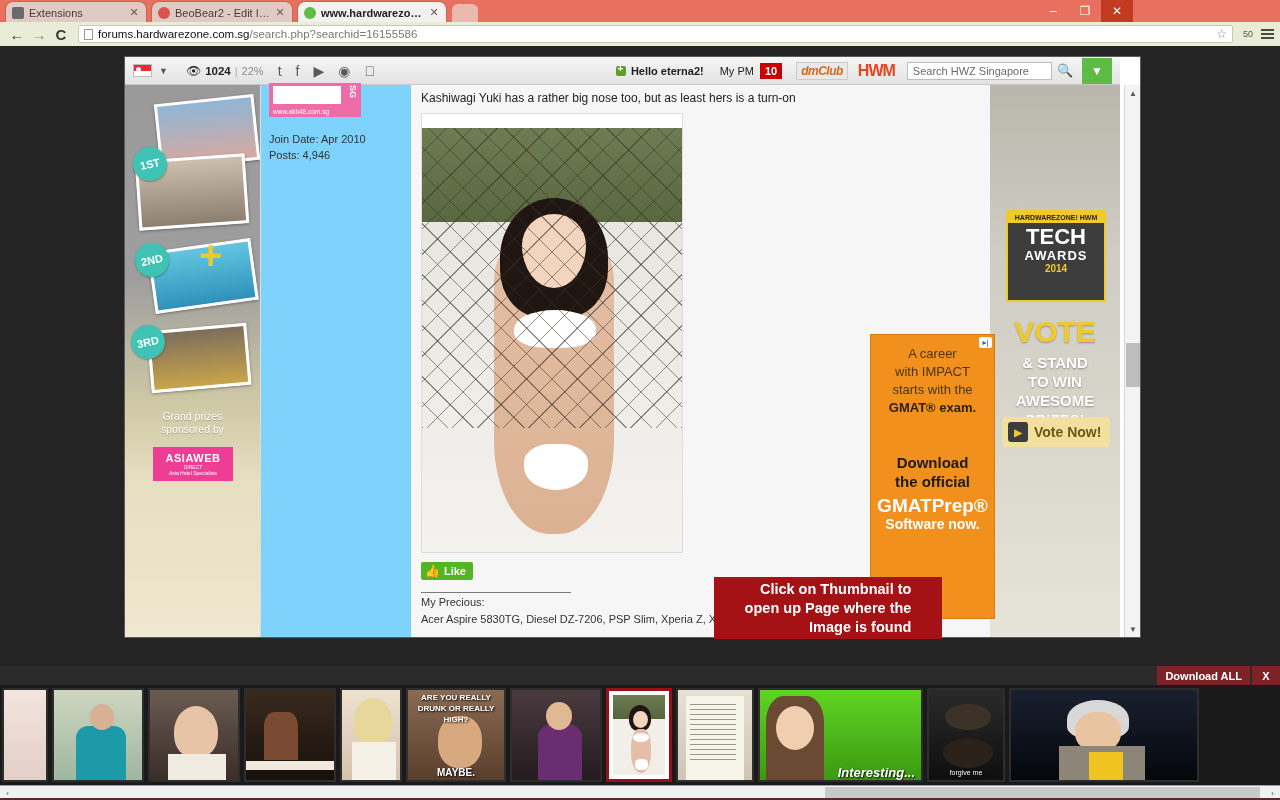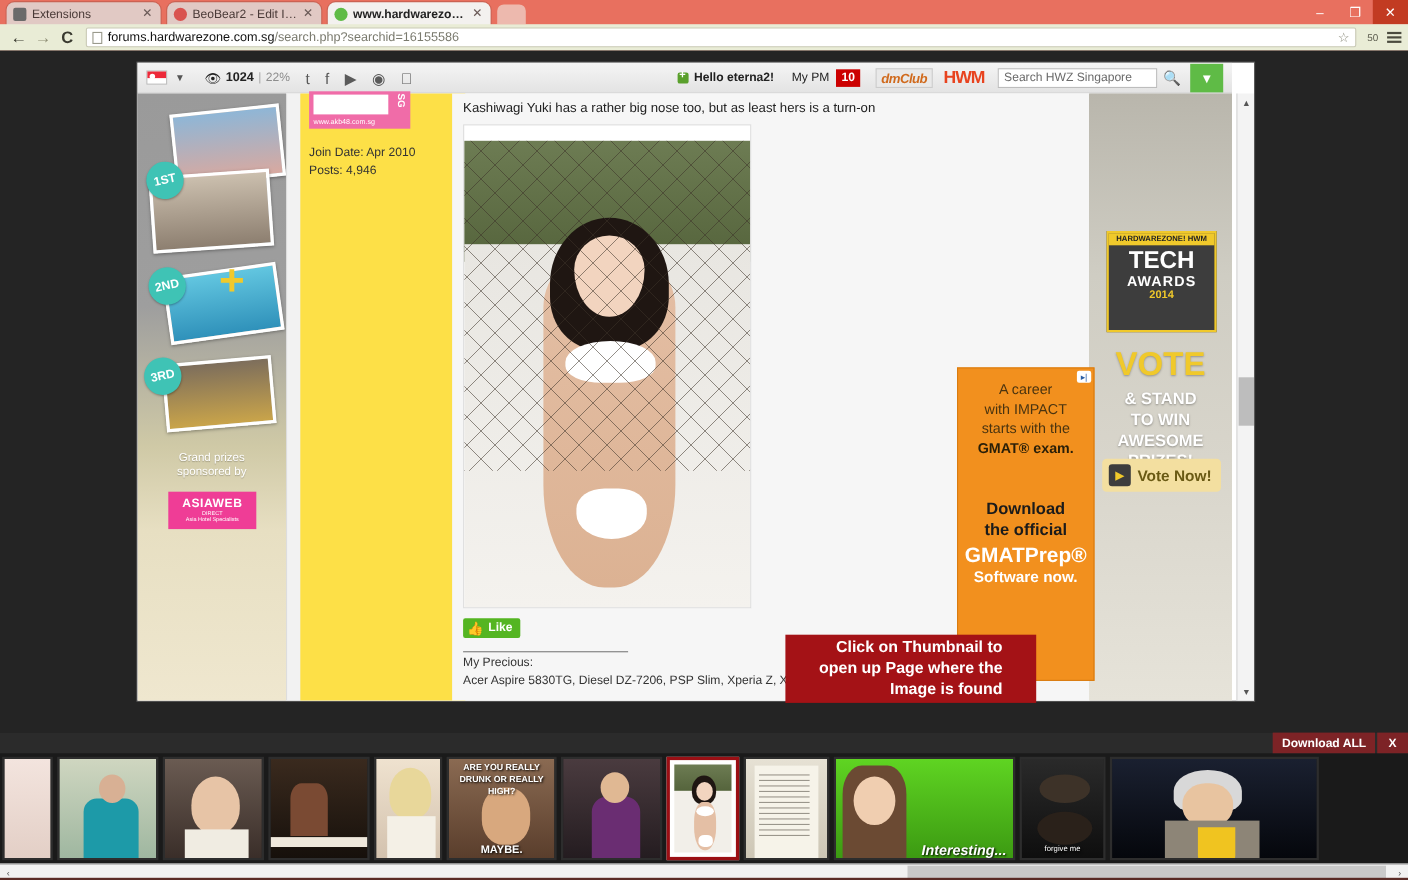--- a/index.html
+++ b/index.html
@@ -10,21 +10,21 @@
     background: #1d1d1d;
   }
   #root { position: relative; width: 1280px; height: 800px; }
 
   
   .chrome-frame {
     position: absolute; left:0; top:0; width:1280px; height:46px;
     background: #e8705f;
   }
   .tabstrip {
-    position:absolute; left:0; top:0; width:1280px; height:22px;
+    position:absolute; left:0; top:0; width:1133px; height:22px;
   }
   .tab {
     position:absolute; top:2px; height:22px;
     background:#e6d9d6;
     border-top-left-radius:7px; border-top-right-radius:7px;
     display:flex; align-items:center; padding:0 6px;
     font-size:11px; color:#4a3a37;
     box-shadow: 0 0 0 1px rgba(0,0,0,.12);
     transform: skewX(0deg);
   }
@@ -183,22 +183,22 @@
     letter-spacing:.5px;
   }
   .la-asiaweb small { font-size:5px; font-weight:normal; letter-spacing:0; }
 
   
   .post-col {
     position:absolute; left:135px; top:28px; width:730px; height:552px;
     background:#f2f2f2; border-left:1px solid #ddd;
   }
   .userbox {
-    position:absolute; left:12px; top:0; width:150px; height:552px;
-    background:#fde047; padding:8px;
+    position:absolute; left:0; top:0; width:150px; height:552px;
+    background:#7dd3fc; padding:8px;
   }
   .avatar-ad {
     width:92px; height:34px; background:#f06ca8; position:relative;
     margin-top:-10px;
   }
   .avatar-ad .ava-white {
     position:absolute; left:4px; top:3px; width:68px; height:18px; background:#fff;
   }
   .avatar-ad .ava-side {
     position:absolute; right:3px; top:2px; color:#fff; font-size:9px;

